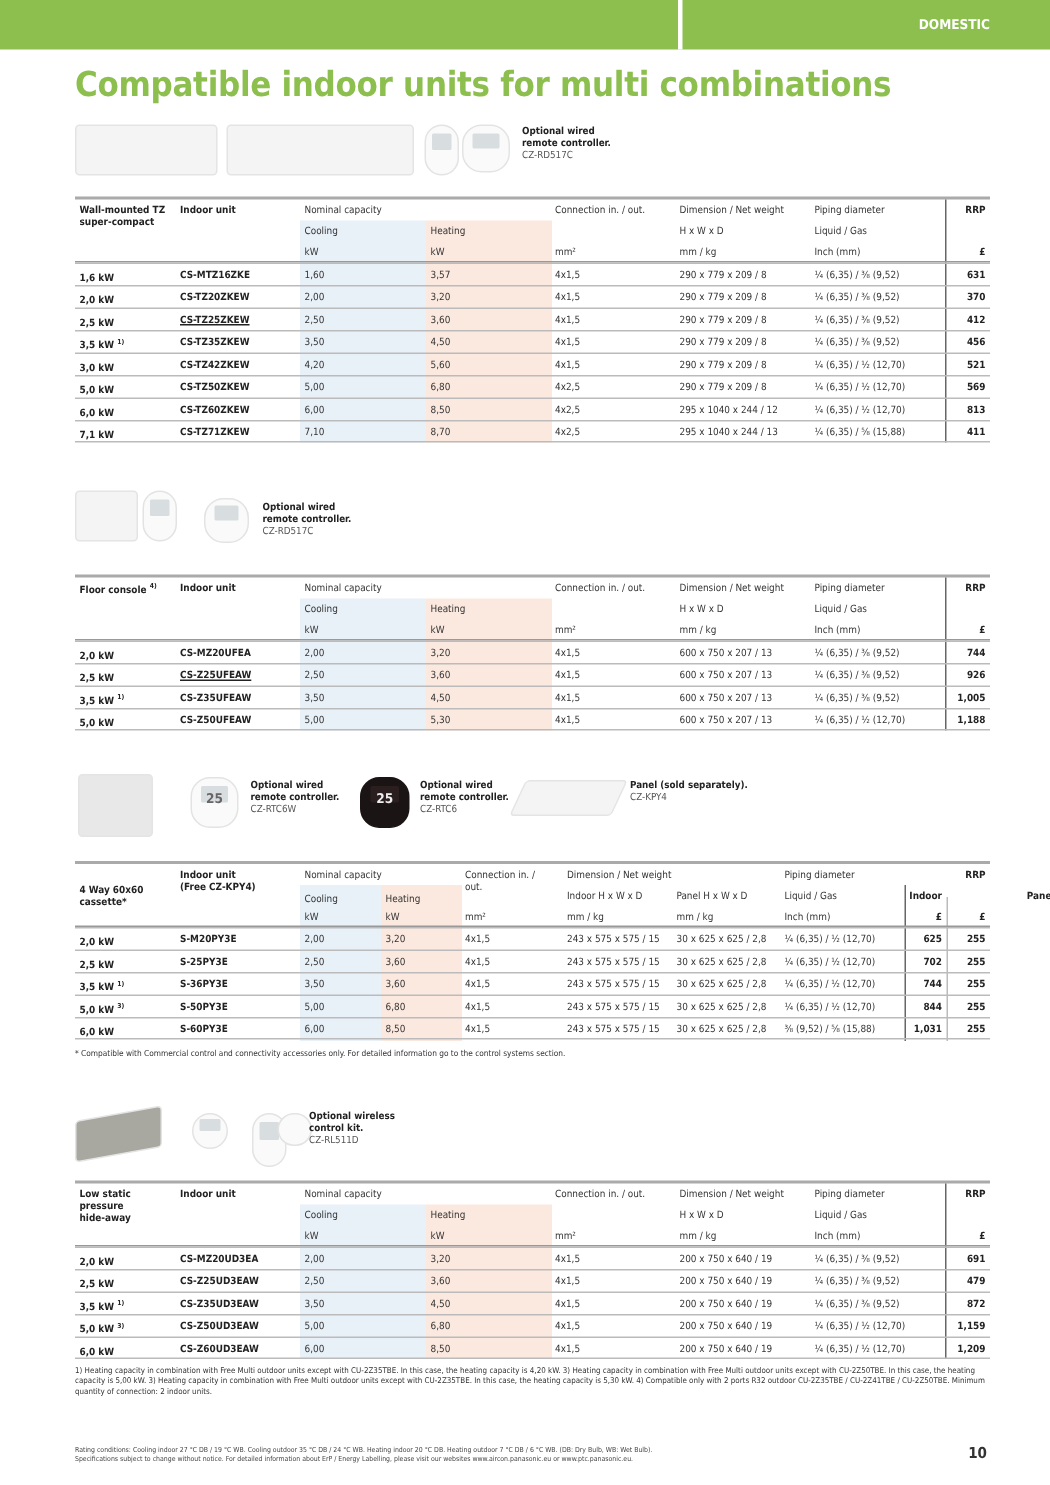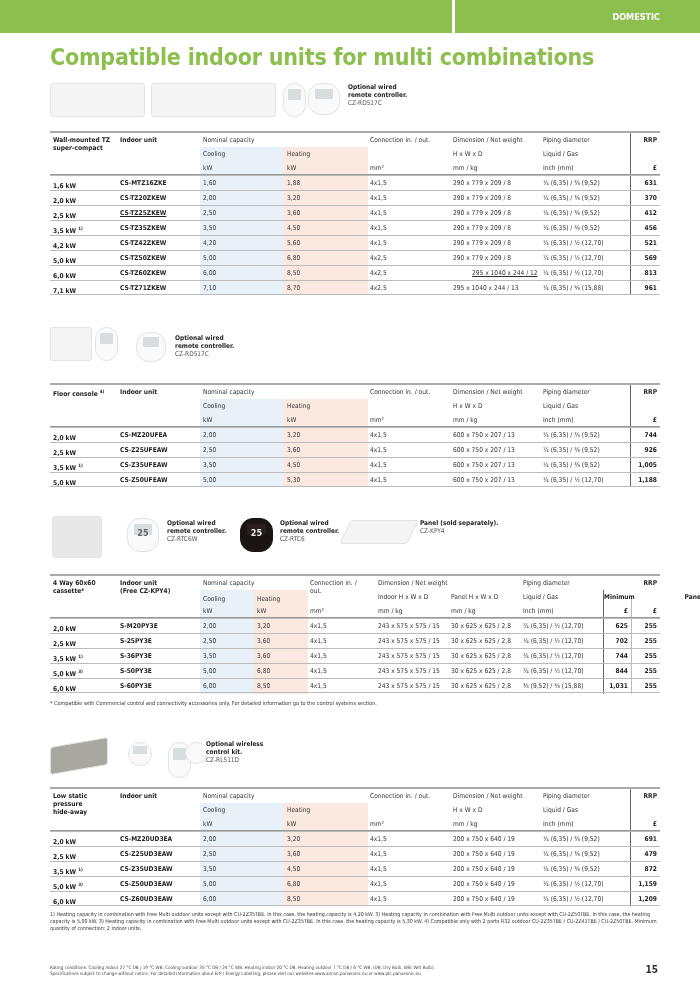--- a/index.html
+++ b/index.html
@@ -86,21 +86,21 @@
     <span class="cell" style="left:319px;">mm²</span>
     <span class="cell" style="left:402px;">mm / kg</span>
     <span class="cell" style="left:492px;">Inch (mm)</span>
     <span class="cell bold r" style="left:580px;width:30px;">£</span>
   </div>
   <div id="rows-wall">
       <div class="drow">
         <span class="cell bold" style="left: 2px;"><span>1,6 kW</span> <span class="sup"></span></span>
         <span class="cell bold" style="left: 69px;"><span>CS-MTZ16ZKE</span></span>
         <span class="cell" style="left: 152px;"><span>1,60</span></span>
-        <span class="cell" style="left: 236px;"><span>1,88</span></span>
+        <span class="cell" style="left: 236px;"><span>3,57</span></span>
         <span class="cell" style="left: 319px;"><span>4x1,5</span></span>
         <span class="cell" style="left: 402px;"><span>290 x 779 x 209 / 8</span></span>
         <span class="cell" style="left: 492px;"><span>¼ (6,35) / ⅜ (9,52)</span></span>
         <span class="cell bold r" style="left: 580px; width: 30px;"><span>631</span></span>
       </div>
       <div class="drow">
         <span class="cell bold" style="left: 2px;"><span>2,0 kW</span> <span class="sup"></span></span>
         <span class="cell bold" style="left: 69px;"><span>CS-TZ20ZKEW</span></span>
         <span class="cell" style="left: 152px;"><span>2,00</span></span>
         <span class="cell" style="left: 236px;"><span>3,20</span></span>
@@ -123,21 +123,21 @@
         <span class="cell bold" style="left: 2px;"><span>3,5 kW</span> <span class="sup">1)</span></span>
         <span class="cell bold" style="left: 69px;"><span>CS-TZ35ZKEW</span></span>
         <span class="cell" style="left: 152px;"><span>3,50</span></span>
         <span class="cell" style="left: 236px;"><span>4,50</span></span>
         <span class="cell" style="left: 319px;"><span>4x1,5</span></span>
         <span class="cell" style="left: 402px;"><span>290 x 779 x 209 / 8</span></span>
         <span class="cell" style="left: 492px;"><span>¼ (6,35) / ⅜ (9,52)</span></span>
         <span class="cell bold r" style="left: 580px; width: 30px;"><span>456</span></span>
       </div>
       <div class="drow">
-        <span class="cell bold" style="left: 2px;"><span>4,2 kW</span> <span class="sup"></span></span>
+        <span class="cell bold" style="left: 2px;"><span>3,0 kW</span> <span class="sup"></span></span>
         <span class="cell bold" style="left: 69px;"><span>CS-TZ42ZKEW</span></span>
         <span class="cell" style="left: 152px;"><span>4,20</span></span>
         <span class="cell" style="left: 236px;"><span>5,60</span></span>
         <span class="cell" style="left: 319px;"><span>4x1,5</span></span>
         <span class="cell" style="left: 402px;"><span>290 x 779 x 209 / 8</span></span>
         <span class="cell" style="left: 492px;"><span>¼ (6,35) / ½ (12,70)</span></span>
         <span class="cell bold r" style="left: 580px; width: 30px;"><span>521</span></span>
       </div>
       <div class="drow">
         <span class="cell bold" style="left: 2px;"><span>5,0 kW</span> <span class="sup"></span></span>
@@ -148,33 +148,33 @@
         <span class="cell" style="left: 402px;"><span>290 x 779 x 209 / 8</span></span>
         <span class="cell" style="left: 492px;"><span>¼ (6,35) / ½ (12,70)</span></span>
         <span class="cell bold r" style="left: 580px; width: 30px;"><span>569</span></span>
       </div>
       <div class="drow">
         <span class="cell bold" style="left: 2px;"><span>6,0 kW</span> <span class="sup"></span></span>
         <span class="cell bold" style="left: 69px;"><span>CS-TZ60ZKEW</span></span>
         <span class="cell" style="left: 152px;"><span>6,00</span></span>
         <span class="cell" style="left: 236px;"><span>8,50</span></span>
         <span class="cell" style="left: 319px;"><span>4x2,5</span></span>
-        <span class="cell" style="left: 421px; text-decoration: underline;"><span>295 x 1040 x 244 / 12</span></span>
+        <span class="cell" style="left: 402px;"><span>295 x 1040 x 244 / 12</span></span>
         <span class="cell" style="left: 492px;"><span>¼ (6,35) / ½ (12,70)</span></span>
         <span class="cell bold r" style="left: 580px; width: 30px;"><span>813</span></span>
       </div>
       <div class="drow last">
         <span class="cell bold" style="left: 2px;"><span>7,1 kW</span> <span class="sup"></span></span>
         <span class="cell bold" style="left: 69px;"><span>CS-TZ71ZKEW</span></span>
         <span class="cell" style="left: 152px;"><span>7,10</span></span>
         <span class="cell" style="left: 236px;"><span>8,70</span></span>
         <span class="cell" style="left: 319px;"><span>4x2,5</span></span>
         <span class="cell" style="left: 402px;"><span>295 x 1040 x 244 / 13</span></span>
         <span class="cell" style="left: 492px;"><span>¼ (6,35) / ⅝ (15,88)</span></span>
-        <span class="cell bold r" style="left: 580px; width: 30px;"><span>961</span></span>
+        <span class="cell bold r" style="left: 580px; width: 30px;"><span>411</span></span>
       </div>
     </div>
 </div>
 
 <div class="prod-img" style="left:50px;top:327px;width:42px;height:34px;"></div>
 <div class="remote-img" style="left:95px;top:327px;width:12px;height:34px;">
     <div class="screen"></div>
   </div>
 <div class="remote-img" style="left:136px;top:332px;width:30px;height:30px;">
     <div class="screen"></div>
@@ -217,21 +217,21 @@
         <span class="cell bold" style="left: 69px;"><span>CS-MZ20UFEA</span></span>
         <span class="cell" style="left: 152px;"><span>2,00</span></span>
         <span class="cell" style="left: 236px;"><span>3,20</span></span>
         <span class="cell" style="left: 319px;"><span>4x1,5</span></span>
         <span class="cell" style="left: 402px;"><span>600 x 750 x 207 / 13</span></span>
         <span class="cell" style="left: 492px;"><span>¼ (6,35) / ⅜ (9,52)</span></span>
         <span class="cell bold r" style="left: 580px; width: 30px;"><span>744</span></span>
       </div>
       <div class="drow">
         <span class="cell bold" style="left: 2px;"><span>2,5 kW</span> <span class="sup"></span></span>
-        <span class="cell bold" style="left: 69px;"><span>CS-Z25UFEAW</span></span>
+        <span class="cell bold" style="left: 69px; text-decoration: underline;"><span>CS-Z25UFEAW</span></span>
         <span class="cell" style="left: 152px;"><span>2,50</span></span>
         <span class="cell" style="left: 236px;"><span>3,60</span></span>
         <span class="cell" style="left: 319px;"><span>4x1,5</span></span>
         <span class="cell" style="left: 402px;"><span>600 x 750 x 207 / 13</span></span>
         <span class="cell" style="left: 492px;"><span>¼ (6,35) / ⅜ (9,52)</span></span>
         <span class="cell bold r" style="left: 580px; width: 30px;"><span>926</span></span>
       </div>
       <div class="drow">
         <span class="cell bold" style="left: 2px;"><span>3,5 kW</span> <span class="sup">1)</span></span>
         <span class="cell bold" style="left: 69px;"><span>CS-Z35UFEAW</span></span>
@@ -277,35 +277,35 @@
   <b>Panel (sold separately).</b>
   <span>CZ-KPY4</span>
 </div>
 
 <div class="tbl" style="top:574px;">
   <div class="bg-cool" style="left:150px;top:14px;width:54px;height:104px;"></div>
   <div class="bg-heat" style="left:204px;top:14px;width:54px;height:104px;"></div>
   <div class="rrp-line" style="left:553px;top:14px;height:104px;"></div>
   <div class="rrp-line" style="left:581px;top:22px;height:96px;background:#bbb;"></div>
   <div class="hrow">
-    <span class="cell bold" style="left:2px;line-height:8px;top:3px;"><span>4 Way 60x60</span><br><span>cassette*</span></span>
+    <span class="cell bold" style="left:2px;line-height:8px;top:13px;"><span>4 Way 60x60</span><br><span>cassette*</span></span>
     <span class="cell bold" style="left:69px;line-height:8px;top:3px;"><span>Indoor unit</span><br><span>(Free CZ-KPY4)</span></span>
     <span class="cell" style="left:152px;">Nominal capacity</span>
     <span class="cell" style="left:259px;line-height:8px;top:3px;"><span>Connection in. /</span><br><span>out.</span></span>
     <span class="cell" style="left:327px;">Dimension / Net weight</span>
     <span class="cell" style="left:472px;">Piping diameter</span>
     <span class="cell bold r" style="left:580px;width:30px;">RRP</span>
   </div>
   <div class="hrow">
     <span class="cell" style="left:152px;top:2px;">Cooling</span>
     <span class="cell" style="left:206px;top:2px;">Heating</span>
     <span class="cell" style="left:327px;">Indoor H x W x D</span>
     <span class="cell" style="left:400px;">Panel H x W x D</span>
     <span class="cell" style="left:472px;">Liquid / Gas</span>
-    <span class="cell bold r" style="left:553px;width:28px;">Minimum</span>
+    <span class="cell bold r" style="left:553px;width:28px;">Indoor</span>
     <span class="cell bold r" style="left:583px;width:29px;margin-left:44px;">Panel</span>
   </div>
   <div class="hrow hdr-bottom">
     <span class="cell" style="left:152px;">kW</span>
     <span class="cell" style="left:206px;">kW</span>
     <span class="cell" style="left:259px;">mm²</span>
     <span class="cell" style="left:327px;">mm / kg</span>
     <span class="cell" style="left:400px;">mm / kg</span>
     <span class="cell" style="left:472px;">Inch (mm)</span>
     <span class="cell bold r" style="left:553px;width:28px;">£</span>
@@ -468,13 +468,13 @@
         <span class="cell bold r" style="left: 580px; width: 30px;"><span>1,209</span></span>
       </div>
     </div>
 </div>
 
 <div class="footer-notes">1) Heating capacity in combination with Free Multi outdoor units except with CU-2Z35TBE. In this case, the heating capacity is 4,20 kW. 3) Heating capacity in combination with Free Multi outdoor units except with CU-2Z50TBE. In this case, the heating capacity is 5,00 kW. 3) Heating capacity in combination with Free Multi outdoor units except with CU-2Z35TBE. In this case, the heating capacity is 5,30 kW. 4) Compatible only with 2 ports R32 outdoor CU-2Z35TBE / CU-2Z41TBE / CU-2Z50TBE. Minimum quantity of connection: 2 indoor units.</div>
 <div class="rating">
   <div>Rating conditions: Cooling indoor 27 °C DB / 19 °C WB. Cooling outdoor 35 °C DB / 24 °C WB. Heating indoor 20 °C DB. Heating outdoor 7 °C DB / 6 °C WB. (DB: Dry Bulb, WB: Wet Bulb).</div>
   <div>Specifications subject to change without notice. For detailed information about ErP / Energy Labelling, please visit our websites www.aircon.panasonic.eu or www.ptc.panasonic.eu.</div>
 </div>
-<div class="pagenum">15</div>
+<div class="pagenum">10</div>
 
 </body></html>

